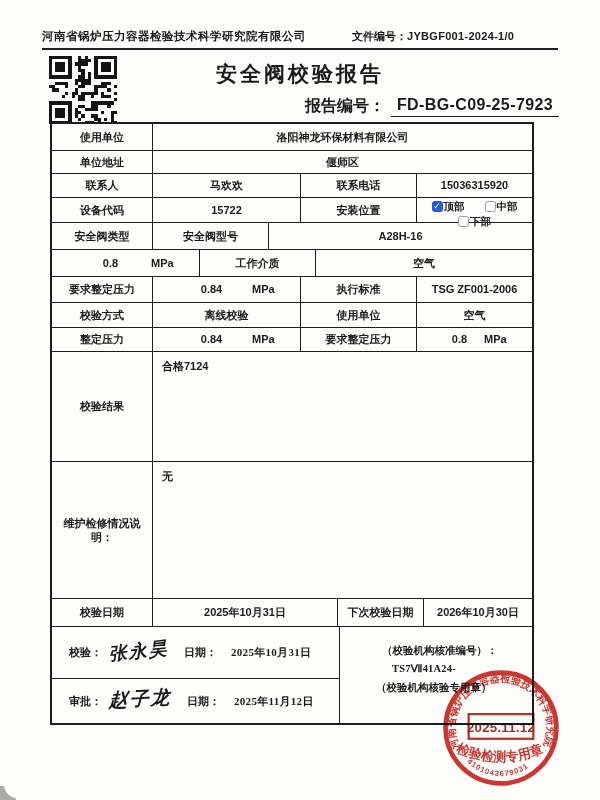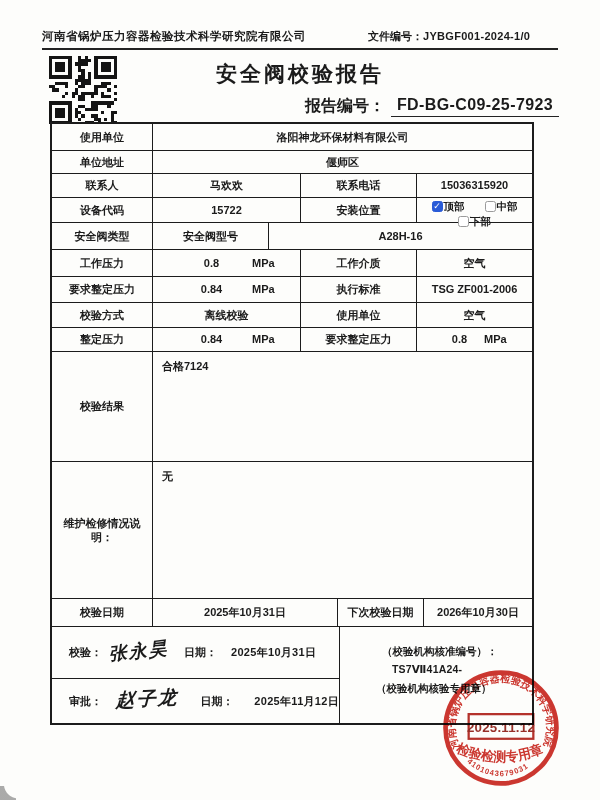--- a/index.html
+++ b/index.html
@@ -4,21 +4,21 @@
 <style>
   html,body{margin:0;padding:0;background:#e8e8e6;}
   .page{
     position:relative; width:600px; height:800px; margin:0 auto;
     background:#fdfdfb; overflow:hidden;
     font-family:"Liberation Sans","DejaVu Sans",sans-serif;
     color:#1b1b1b; font-weight:700;
   }
   
   .company{position:absolute;left:42px;top:29px;font-size:11.5px;letter-spacing:.5px;}
-  .docno{position:absolute;left:352px;top:29px;font-size:11px;margin-left:16px;}
+  .docno{position:absolute;left:352px;top:29px;font-size:11px;}
   .docno .v{letter-spacing:.3px;}
   .header-rule{position:absolute;left:42px;right:42px;top:48px;border-top:2px solid #232323;}
   .qr{position:absolute;left:49px;top:56px;width:68px;height:68px;}
   .title{position:absolute;left:0;right:0;top:60px;text-align:center;font-size:21px;letter-spacing:3px;}
   .reportno{position:absolute;left:305px;top:96px;font-size:16px;display:flex;align-items:flex-end;}
   .reportno .v{display:inline-block;width:168px;text-align:center;border-bottom:1.8px solid #232323;padding-bottom:2px;margin-left:6px;letter-spacing:.4px;}
 
   
   .tbl{position:absolute;left:50px;top:122px;width:484px;border:2px solid #1c1c1c;box-sizing:border-box;background:transparent;}
   .r{display:flex;border-bottom:1.4px solid #1c1c1c;}
@@ -33,24 +33,24 @@
   .pv .num{flex:1;text-align:center;padding-left:14px;}
   .pv .unit{width:44px;text-align:left;}
   
   .opts{display:flex;flex-wrap:wrap;justify-content:center;align-items:center;gap:1px 20px;font-size:10.5px;}
   .cb{width:11px;height:11px;border:1.3px solid #9b9b9b;border-radius:2.5px;background:#fff;
       display:inline-flex;align-items:center;justify-content:center;margin-right:1px;box-sizing:border-box;}
   .cb.checked{background:#2a5bd7;border-color:#2a5bd7;}
   .cb.checked::after{content:"\2713";color:#fff;font-size:9px;font-weight:700;line-height:1;}
   .opt{display:inline-flex;align-items:center;}
   
-  .bottom{display:grid;grid-template-columns:288px 1fr;grid-template-rows:52px 44px;}
+  .bottom{display:grid;grid-template-columns:288px 1fr;grid-template-rows:52px 44px;font-family:Liberation Serif, serif;}
   .bcell{box-sizing:border-box;font-size:11px;display:flex;align-items:center;}
   .bl1{grid-area:1/1;border-right:1.4px solid #1c1c1c;border-bottom:1.4px solid #1c1c1c;padding-left:17px;}
-  .bl2{grid-area:2/1;border-right:1.4px solid #1c1c1c;padding-left:17px;justify-content:space-between;}
+  .bl2{grid-area:2/1;border-right:1.4px solid #1c1c1c;padding-left:17px;}
   .br{grid-area:1/2/3/3;position:relative;}
   .sig{display:inline-block;font-size:18px;font-weight:700;transform:rotate(-6deg) skewX(-14deg);
        letter-spacing:2px;margin:0 8px 4px 8px;white-space:nowrap;}
   .sig2{transform:rotate(-3deg) skewX(-18deg);font-size:19px;}
   .dl{margin-left:6px;}
   .dv{margin-left:14px;letter-spacing:.3px;}
   .agency{position:absolute;left:42px;top:15px;font-size:10.5px;line-height:1.75;font-weight:700;}
   .agency .l2{padding-left:10px;letter-spacing:.2px;}
   .agency .l3{margin-left:-6px;}
 
@@ -327,21 +327,20 @@
       </div>
     </div>
 
     <div class="r" style="height:26px">
       <div class="c w1">安全阀类型</div>
       <div class="c w3">安全阀型号</div>
       <div class="c wf">A28H-16</div>
     </div>
 
     <div class="r" style="height:26px">
-      <div class="c w1">工作压力</div>
       <div class="c w2 pv">
         <span class="num">0.8</span>
         <span class="unit">MPa</span>
       </div>
       <div class="c w3">工作介质</div>
       <div class="c wf">空气</div>
     </div>
 
     <div class="r" style="height:25px">
       <div class="c w1">要求整定压力</div>

